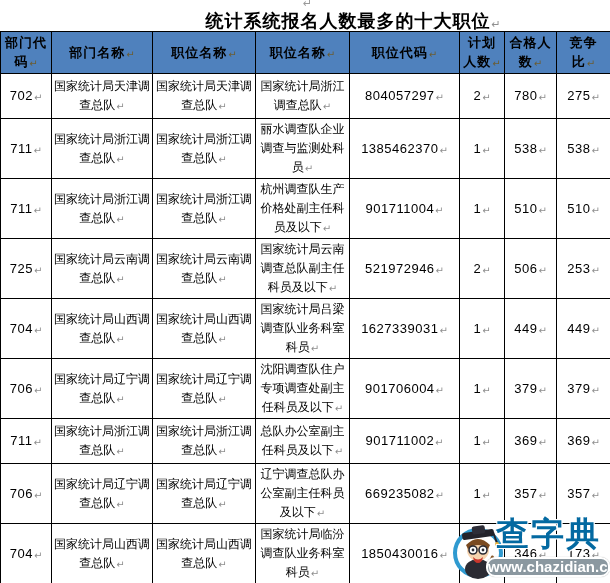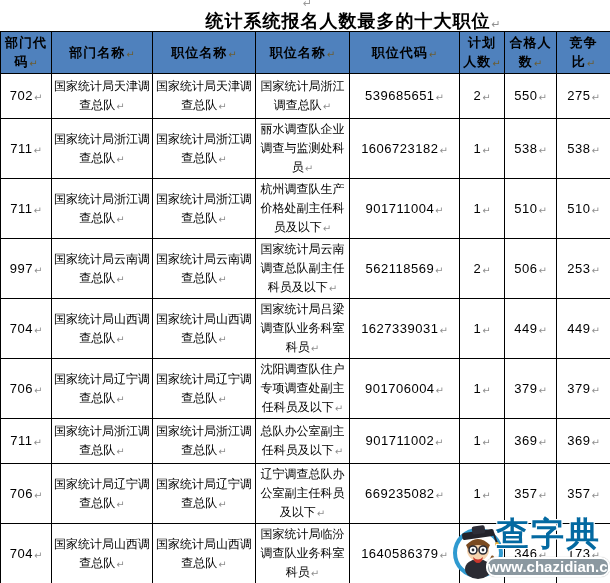--- a/index.html
+++ b/index.html
@@ -104,51 +104,51 @@
           <th><span>竞争
 比</span><span class="pmark">↵</span></th>
         </tr>
     </thead>
     <tbody id="table-body">
         <tr>
           <td class="num"><span>702</span><span class="pmark">↵</span></td>
           <td><span>国家统计局天津调查总队</span><span class="pmark">↵</span></td>
           <td><span>国家统计局天津调查总队</span><span class="pmark">↵</span></td>
           <td><span>国家统计局浙江调查总队</span><span class="pmark">↵</span></td>
-          <td class="num"><span>539685651</span><span class="pmark">↵</span></td>
+          <td class="num"><span>804057297</span><span class="pmark">↵</span></td>
           <td class="num"><span>2</span><span class="pmark">↵</span></td>
-          <td class="num"><span>550</span><span class="pmark">↵</span></td>
+          <td class="num"><span>780</span><span class="pmark">↵</span></td>
           <td class="num"><span>275</span><span class="pmark">↵</span></td>
         </tr>
         <tr>
           <td class="num"><span>711</span><span class="pmark">↵</span></td>
           <td><span>国家统计局浙江调查总队</span><span class="pmark">↵</span></td>
           <td><span>国家统计局浙江调查总队</span><span class="pmark">↵</span></td>
           <td><span>丽水调查队企业调查与监测处科员</span><span class="pmark">↵</span></td>
-          <td class="num"><span>1606723182</span><span class="pmark">↵</span></td>
+          <td class="num"><span>1385462370</span><span class="pmark">↵</span></td>
           <td class="num"><span>1</span><span class="pmark">↵</span></td>
           <td class="num"><span>538</span><span class="pmark">↵</span></td>
           <td class="num"><span>538</span><span class="pmark">↵</span></td>
         </tr>
         <tr>
           <td class="num"><span>711</span><span class="pmark">↵</span></td>
           <td><span>国家统计局浙江调查总队</span><span class="pmark">↵</span></td>
           <td><span>国家统计局浙江调查总队</span><span class="pmark">↵</span></td>
           <td><span>杭州调查队生产价格处副主任科员及以下</span><span class="pmark">↵</span></td>
           <td class="num"><span>901711004</span><span class="pmark">↵</span></td>
           <td class="num"><span>1</span><span class="pmark">↵</span></td>
           <td class="num"><span>510</span><span class="pmark">↵</span></td>
           <td class="num"><span>510</span><span class="pmark">↵</span></td>
         </tr>
         <tr>
-          <td class="num"><span>997</span><span class="pmark">↵</span></td>
+          <td class="num"><span>725</span><span class="pmark">↵</span></td>
           <td><span>国家统计局云南调查总队</span><span class="pmark">↵</span></td>
           <td><span>国家统计局云南调查总队</span><span class="pmark">↵</span></td>
           <td><span>国家统计局云南调查总队副主任科员及以下</span><span class="pmark">↵</span></td>
-          <td class="num"><span>562118569</span><span class="pmark">↵</span></td>
+          <td class="num"><span>521972946</span><span class="pmark">↵</span></td>
           <td class="num"><span>2</span><span class="pmark">↵</span></td>
           <td class="num"><span>506</span><span class="pmark">↵</span></td>
           <td class="num"><span>253</span><span class="pmark">↵</span></td>
         </tr>
         <tr>
           <td class="num"><span>704</span><span class="pmark">↵</span></td>
           <td><span>国家统计局山西调查总队</span><span class="pmark">↵</span></td>
           <td><span>国家统计局山西调查总队</span><span class="pmark">↵</span></td>
           <td><span>国家统计局吕梁调查队业务科室科员</span><span class="pmark">↵</span></td>
           <td class="num"><span>1627339031</span><span class="pmark">↵</span></td>
@@ -184,21 +184,21 @@
           <td class="num"><span>669235082</span><span class="pmark">↵</span></td>
           <td class="num"><span>1</span><span class="pmark">↵</span></td>
           <td class="num"><span>357</span><span class="pmark">↵</span></td>
           <td class="num"><span>357</span><span class="pmark">↵</span></td>
         </tr>
         <tr>
           <td class="num"><span>704</span><span class="pmark">↵</span></td>
           <td><span>国家统计局山西调查总队</span><span class="pmark">↵</span></td>
           <td><span>国家统计局山西调查总队</span><span class="pmark">↵</span></td>
           <td><span>国家统计局临汾调查队业务科室科员</span><span class="pmark">↵</span></td>
-          <td class="num"><span>1640586379</span><span class="pmark">↵</span></td>
+          <td class="num"><span>1850430016</span><span class="pmark">↵</span></td>
           <td class="num"><span>2</span><span class="pmark">↵</span></td>
           <td class="num"><span>346</span><span class="pmark">↵</span></td>
           <td class="num"><span>173</span><span class="pmark">↵</span></td>
         </tr>
       </tbody>
   </table>
 
   <div class="watermark">
     <svg class="wm-mascot" viewBox="0 0 52 56">
       <circle cx="26" cy="30" r="23" fill="#ffffff" stroke="#2f9ad0" stroke-width="4"></circle>

